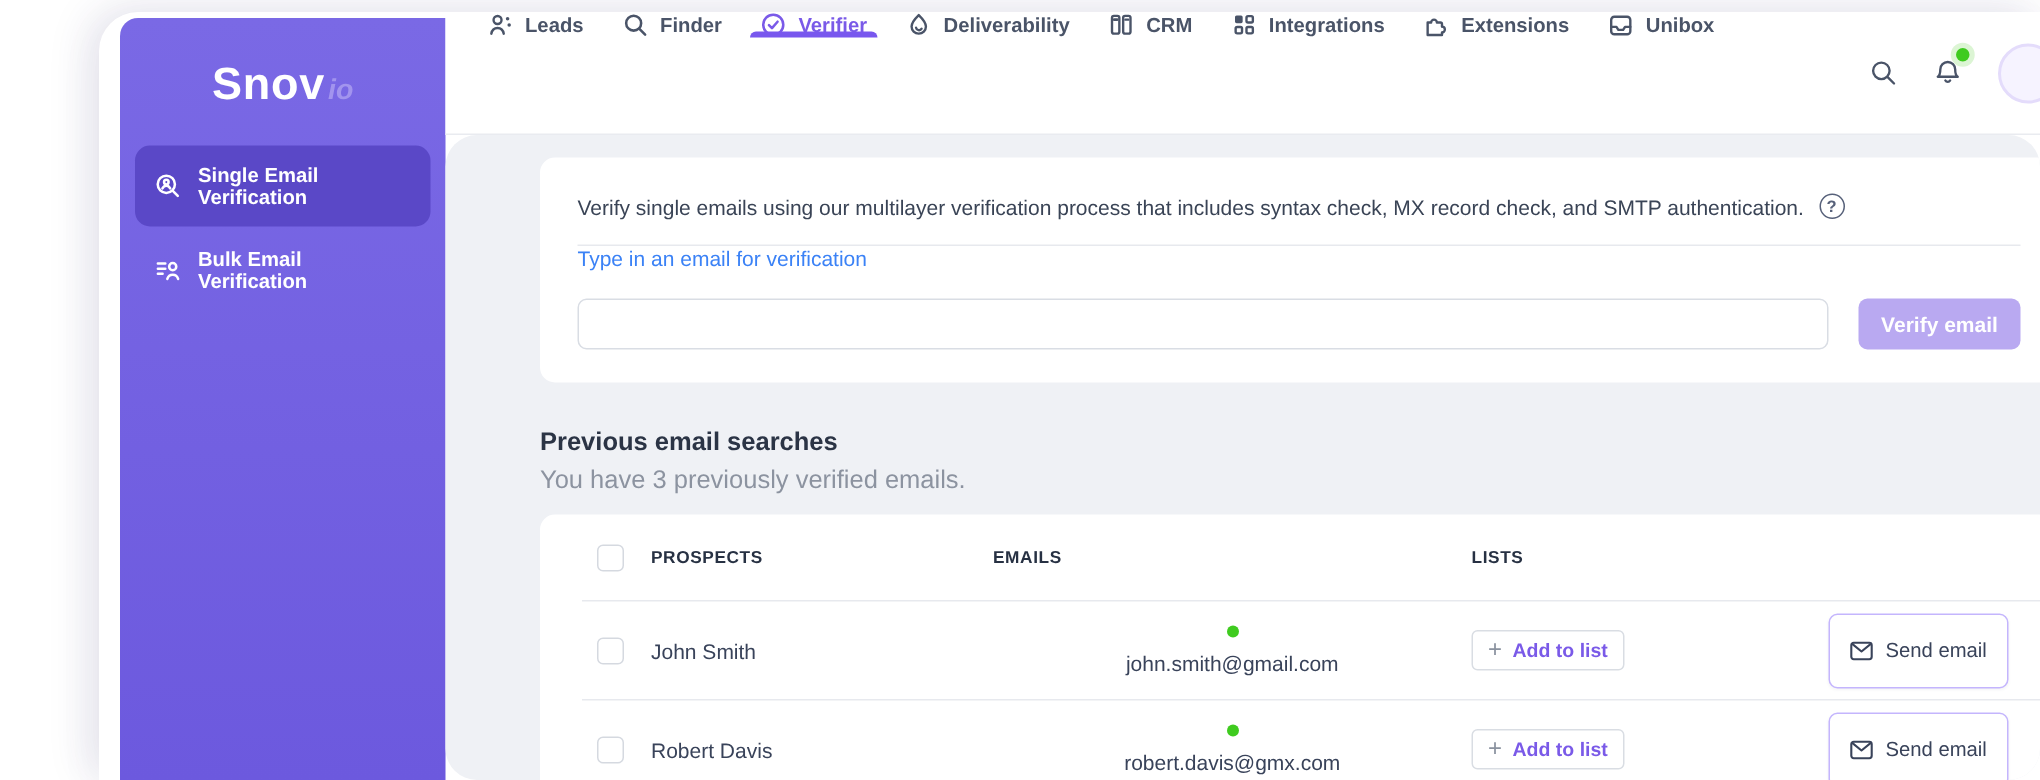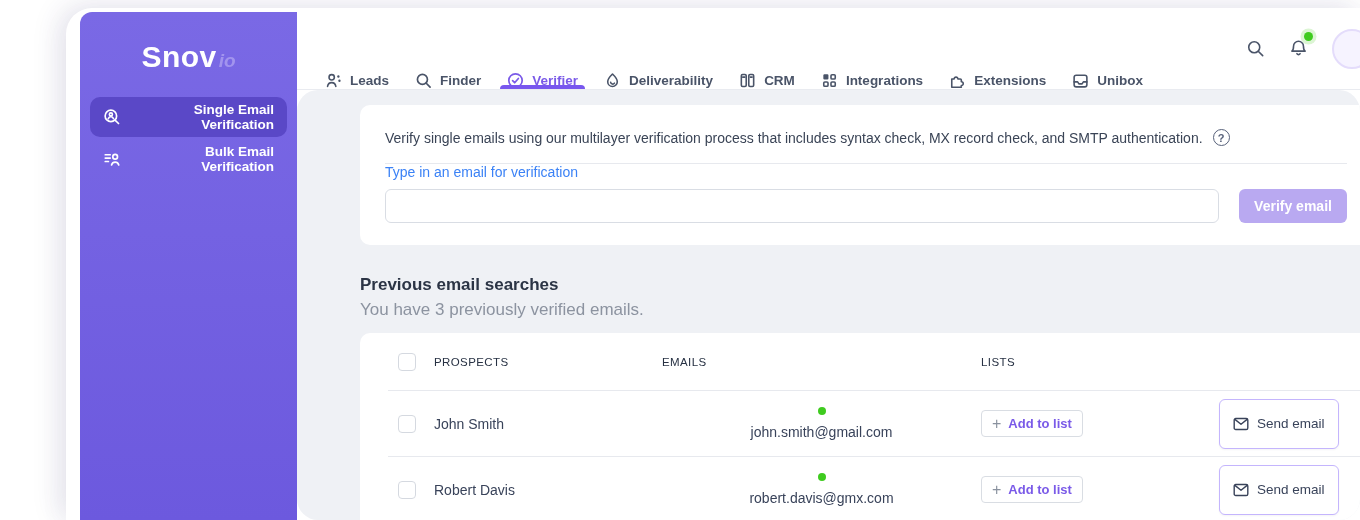--- a/index.html
+++ b/index.html
@@ -11,31 +11,31 @@
     box-shadow:-8px -4px 28px rgba(48,44,110,0.10), 0 6px 30px rgba(48,44,110,0.06); }
 
   
   .sidebar { position:absolute; left:14px; top:4px; width:217px; height:508px;
     background:linear-gradient(180deg,#7A69E5 0%, #6C59DE 100%);
     border-radius:12px 0 0 0; }
   .logo-area { height:78px; display:flex; align-items:baseline; justify-content:center; padding-top:30px;text-align:right; }
   .logo-brand { color:#fff; font-size:30px; font-weight:bold; letter-spacing:.5px; line-height:1; }
   .logo-suffix { color:#A294EE; font-size:19px; font-weight:bold; font-style:italic; margin-left:2px; line-height:1; }
   .side-nav { padding:7px 10px 0; display:flex; flex-direction:column; gap:2px; }
-  .side-item { display:flex; align-items:center; gap:11px; padding:0 13px; height:40px;
-    border-radius:10px; color:#fff; font-size:13.5px; font-weight:bold; cursor:pointer;text-align:right; }
+  .side-item { display:flex; align-items:center; gap:11px; padding:0 13px; height:54px;
+    border-radius:10px; color:#fff; font-size:13.5px; font-weight:bold; cursor:pointer; }
   .side-item.active { background:#5A48C7; }
   .side-item svg { flex:0 0 auto; }
 
   
   .main { position:absolute; left:231px; top:0; right:0; bottom:0; display:flex; flex-direction:column; }
 
   .topbar { height:82px; background:#fff; border-bottom:1px solid #E9EBF0;
     display:flex; align-items:stretch; padding-left:28px; flex:0 0 auto; }
-  .nav-items { display:flex; gap:26px; align-items:flex-end; }
+  .nav-items { display:flex; gap:26px; align-items:flex-start; }
   .nav-item { position:relative; display:flex; align-items:center; gap:8px;
     color:#4A5468; font-size:13.5px; font-weight:bold; cursor:pointer; white-space:nowrap; }
   .nav-item.active { color:#7A5AE8; }
   .nav-item.active::after { content:""; position:absolute; left:-7px; right:-7px; bottom:0;
     height:4px; background:#7857EE; border-radius:4px 4px 0 0; }
   .topbar-right { margin-left:auto; display:flex; align-items:center; gap:24px; color:#4A5468; }
   .icon-btn { display:flex; align-items:center; cursor:pointer; }
   .bell-wrap { position:relative; }
   .badge { position:absolute; top:-7px; right:-5px; width:9px; height:9px;
     background:#3FCB1F; border-radius:50%; box-shadow:0 0 0 3.5px #DCF5D4; }
@@ -47,33 +47,33 @@
 
   
   .card { background:#fff; border-radius:10px 0 0 10px; }
   .card1 { padding:24px 13px 22px 25px; }
   .desc-row { display:flex; align-items:center; gap:10px; color:#3A4456; font-size:14px; }
   .help { flex:0 0 auto; width:17px; height:17px; border:1.5px solid #57617A; border-radius:50%;
     color:#57617A; font-size:11px; font-weight:bold; display:flex; align-items:center;
     justify-content:center; cursor:pointer; }
   .divider1 { height:1px; background:#E7E9EE; margin-top:17px; }
   .input-label { font-size:14px; color:#3b82f6; }
-  .input-row { margin-top:9px; display:flex; gap:20px; }
+  .input-row { margin-top:19px; display:flex; gap:20px; }
   .email-input { flex:1; height:34px; border:1px solid #D9DDE4; border-radius:6px;
     padding:0 12px; font-size:14px; color:#3A4456; outline:none; background:#fff; }
   .verify-btn { width:108px; height:34px; background:#B9A9F1; color:#fff; border:none;
     border-radius:6px; font-size:14px; font-weight:bold; cursor:not-allowed; }
 
   
   .section-title { margin:30px 0 5px; font-size:17px; font-weight:bold; color:#2B3445; }
   .section-sub { font-size:17px; color:#8C93A0; }
   .card2 { margin-top:13px; height:230px; }
   .t-row { display:grid; grid-template-columns:36px 228px 319px 238px 1fr;
     align-items:center; padding-left:38px; }
-  .t-head { height:57px; font-size:11.5px; font-weight:normal; color:#273143; letter-spacing:.4px; }
+  .t-head { height:57px; font-size:11.5px; font-weight:bold; color:#273143; letter-spacing:.4px; }
   .t-div { height:1px; background:#E7E9EE; margin-left:28px; }
   .t-body { height:65px; font-size:14px; color:#39435A; }
   .checkbox { width:18px; height:18px; border:1.5px solid #D5D9E0; border-radius:4px;
     background:#fff; cursor:pointer; }
   .email-cell { display:flex; align-items:center; gap:9px;flex-direction:column; }
   .dot { width:8px; height:8px; border-radius:50%; background:#3FCB1F; }
   .add-btn { display:inline-flex; align-items:center; gap:7px; height:27px; padding:0 10px;
     background:#fff; border:1px solid #D9DDE3; border-radius:4px; font-size:13px;
     font-weight:bold; color:#7A5AE8; width:fit-content; cursor:pointer; }
   .add-plus { color:#8A929F; font-size:16px; font-weight:normal; line-height:1; }

